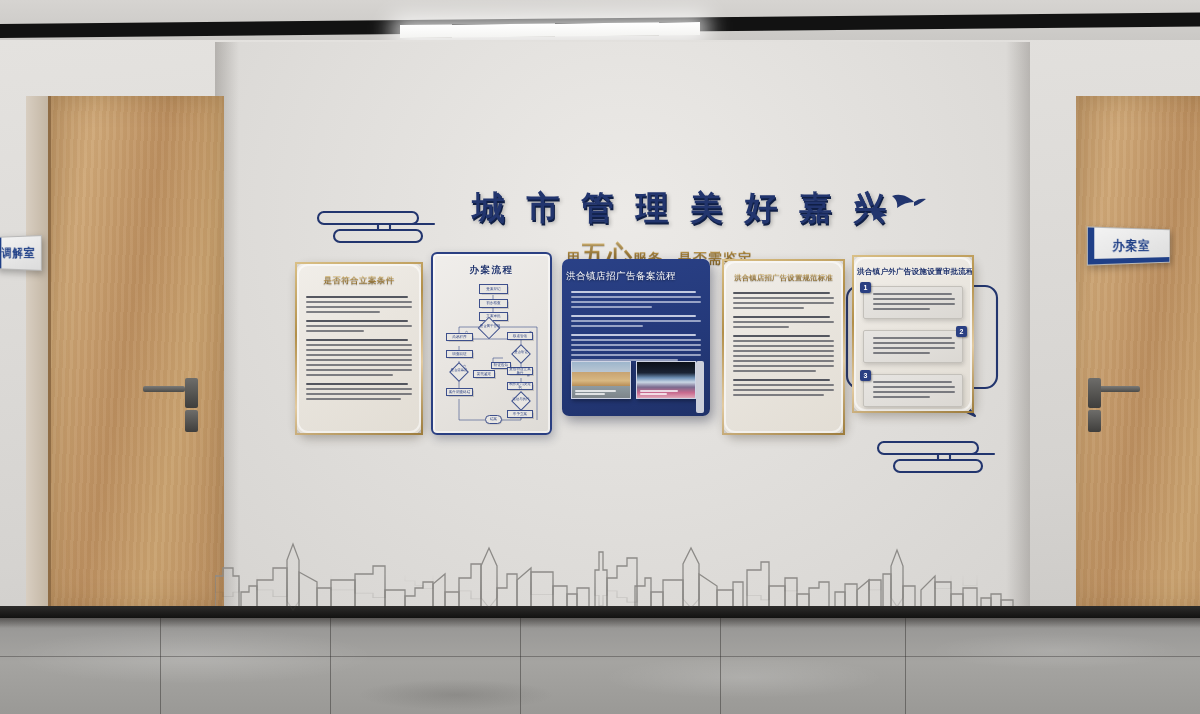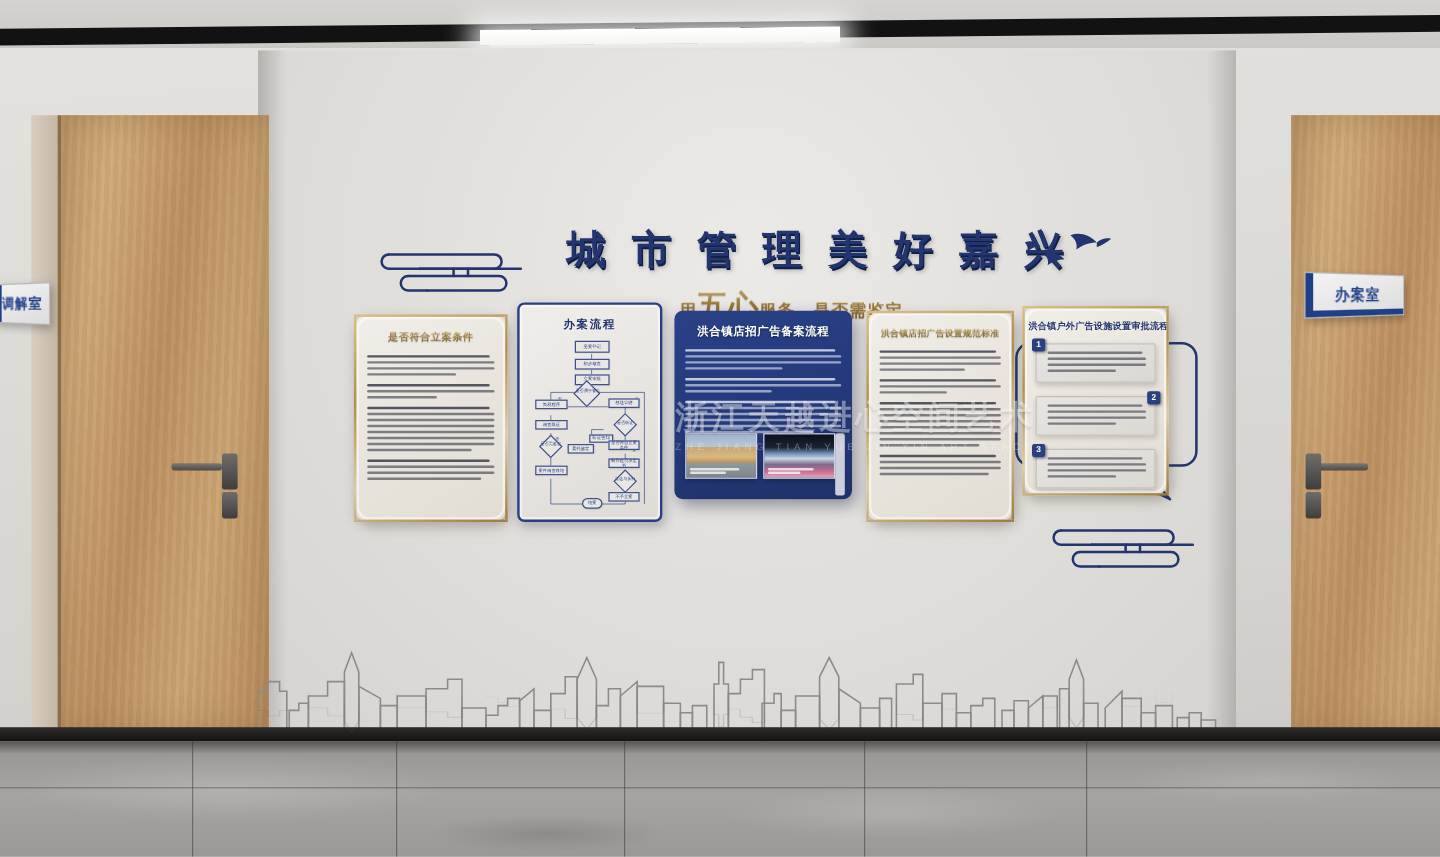--- a/index.html
+++ b/index.html
@@ -150,21 +150,21 @@
     text-align:center; font-weight:bold; white-space:nowrap;
     background:linear-gradient(180deg,#e8d3a0 0%, #b9934c 48%, #87682c 100%);
     -webkit-background-clip:text; background-clip:text; color:transparent;
     text-shadow:0 1px 1px rgba(0,0,0,.22);
   }
   .p-title-blue {
     text-align:center; font-weight:bold; white-space:nowrap;
     color:#22356e; text-shadow:0 1px 1px rgba(255,255,255,.6);
   }
   .p-title-white {
-    text-align:center; font-weight:bold; white-space:nowrap; color:#ffffff;
+    font-weight:normal; white-space:nowrap; color:#ffffff;
     text-shadow:0 1px 2px rgba(0,0,0,.45);
   }
 
   .p-body { color:#3a3d49; }
   .p-body.on-blue { color:#dfe4f2; }
 
   
   .tline { height:2px; border-radius:1px; background:currentColor; opacity:.62; margin-bottom:3px; }
   .tline.w100{width:100%} .tline.w96{width:96%} .tline.w90{width:90%}
   .tline.w82{width:82%} .tline.w70{width:70%} .tline.w55{width:55%}
@@ -584,24 +584,20 @@
         <div class="chip-card p-body" style="font-size:3.1px;">
           <div class="tline w96 lead"></div>
             <div class="tline w100"></div>
             <div class="tline w100"></div>
             <div class="tline w70"></div>
         </div>
       </div>
     </div>
   </div>
 
-  <div class="watermark">
-    <div class="wm-main">浙江天越进心空间艺术</div>
-    <div class="wm-sub">ZHE JIANG TIAN YUE JIN XIN ART SPACE</div>
-  </div>
 
   <div class="skyline">
     <svg width="815" height="78" viewBox="0 0 815 78">
       <g fill="none" stroke="#8d8b88" stroke-width="1.3">
         <path d="M0 78 V46 h8 v-8 h10 v8 h6 V78"></path>
         <path d="M26 78 V62 h8 v-6 h8 v22"></path>
         <path d="M42 78 V50 h16 v-12 h14 v40"></path>
         <path d="M72 78 V30 l6 -16 l6 16 V78"></path>
         <path d="M84 78 V42 l18 10 V78"></path>
         <path d="M102 78 V58 h14 v20"></path>

